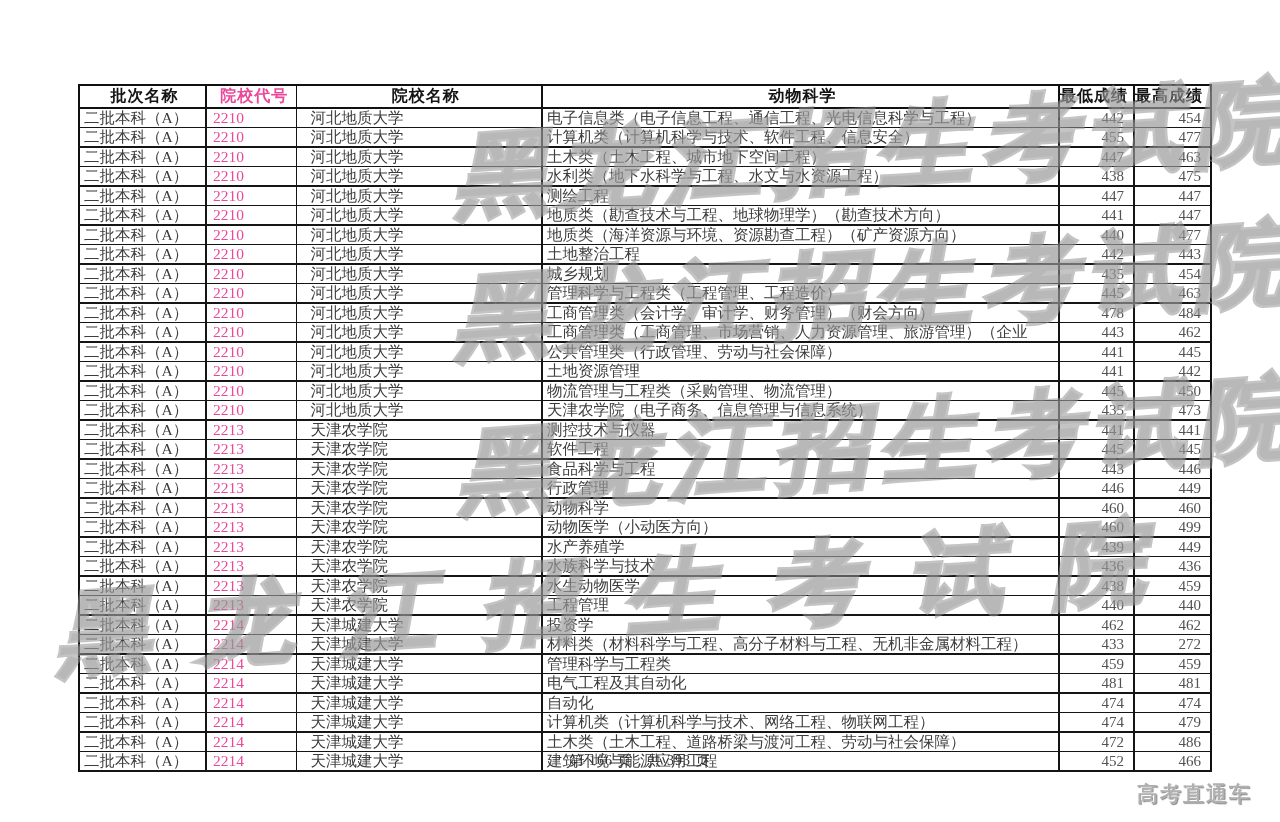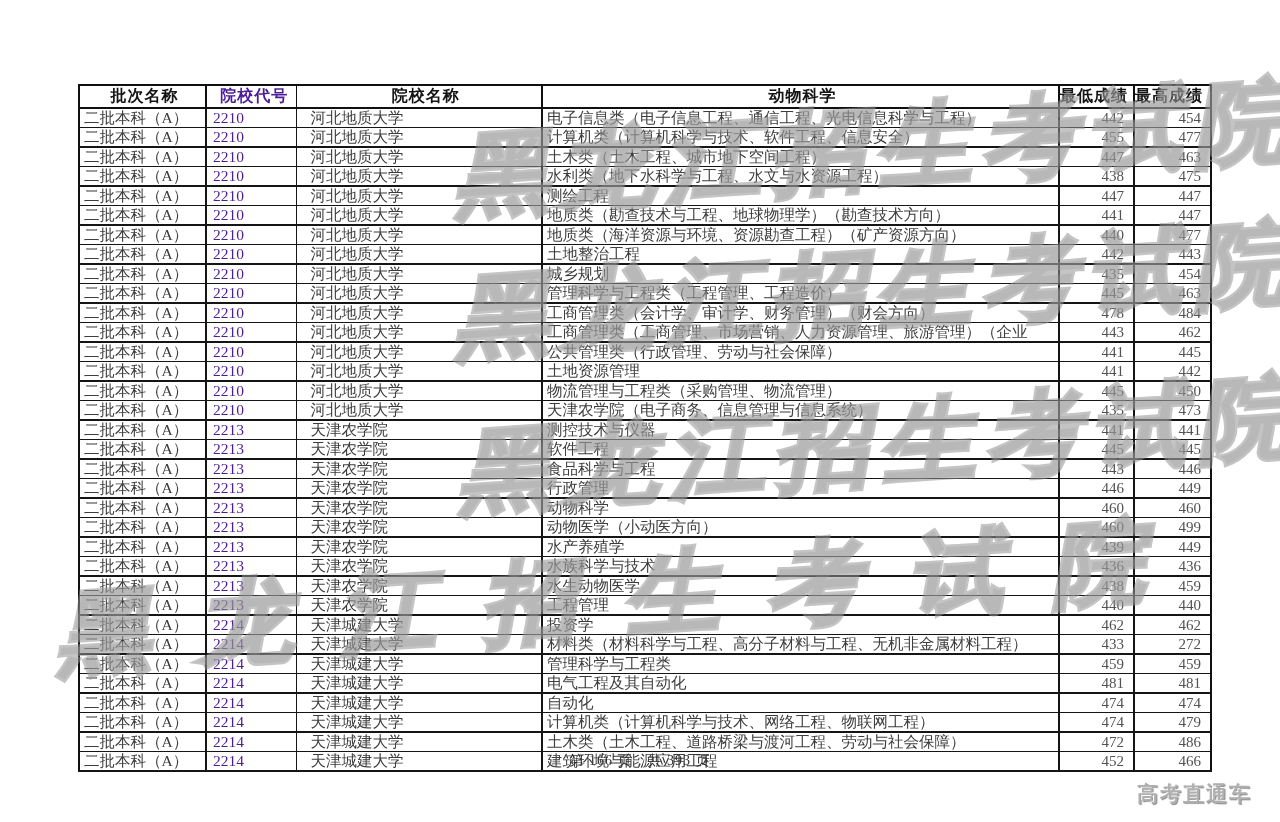--- a/index.html
+++ b/index.html
@@ -18,21 +18,21 @@
   col.cg-max    { width:77px; }
 
   thead th { border:1px solid #101010; border-bottom-width:2px; height:20px;
     font-size:16px; font-weight:bold; color:#141414; text-align:center;
     white-space:nowrap; overflow:hidden; letter-spacing:1px; }
   tbody td { border:1px solid #151515; height:18px; font-size:15.5px; line-height:18px;
     color:#3d3d3d; white-space:nowrap; overflow:hidden; vertical-align:middle; }
   tbody tr:nth-child(even) td { border-bottom-width:2px; }
 
   .c-batch  { padding-left:4px; }
-  .c-code   { padding-left:6px; color:#4c1d95; border-left-width:2px !important; }
+  .c-code   { padding-left:6px; color:#ec4899; border-left-width:2px !important; }
   .c-school { padding-left:14px; border-right-width:2px !important; }
   .c-major  { padding-left:4px; border-right-width:2px !important; }
   .c-min, .c-max { text-align:right; padding-right:9px; color:#525252; font-size:15px; }
   .c-min { border-right-width:2px !important; }
   th.c-min, th.c-max { padding-right:16px; text-align:center; color:#141414; font-size:16px; }
 
   .watermark { position:absolute; z-index:5; pointer-events:none;
     font-family:"Liberation Serif","DejaVu Serif",serif; font-weight:bold;
     font-size:92px; letter-spacing:12px; white-space:nowrap;
     color:rgba(168,168,168,0.30); -webkit-text-stroke:5px rgba(148,148,148,0.55);

